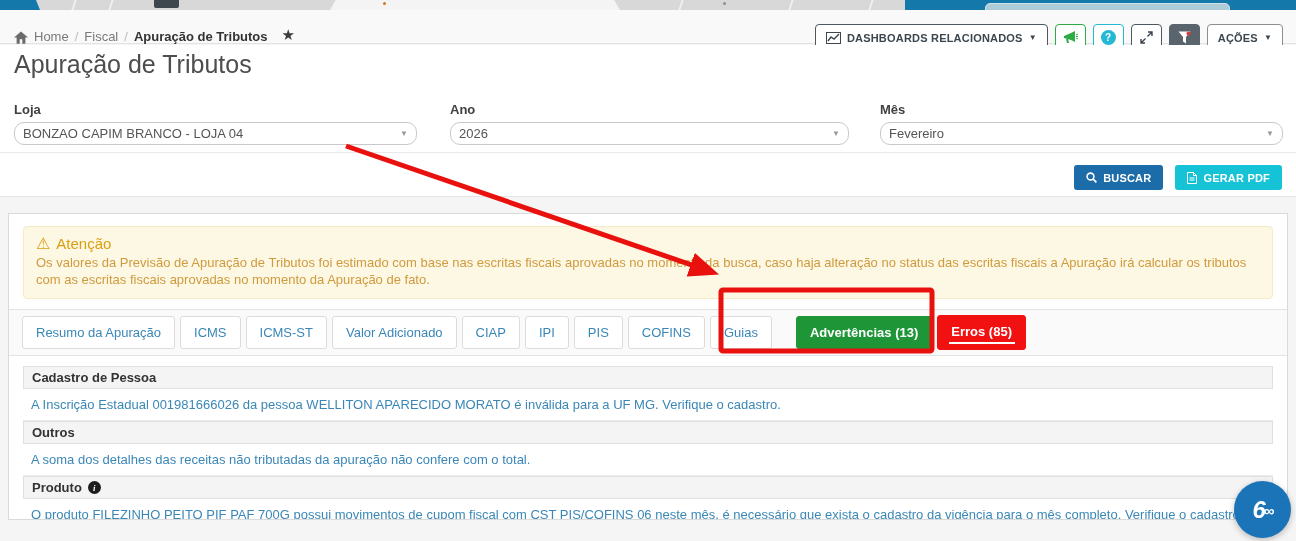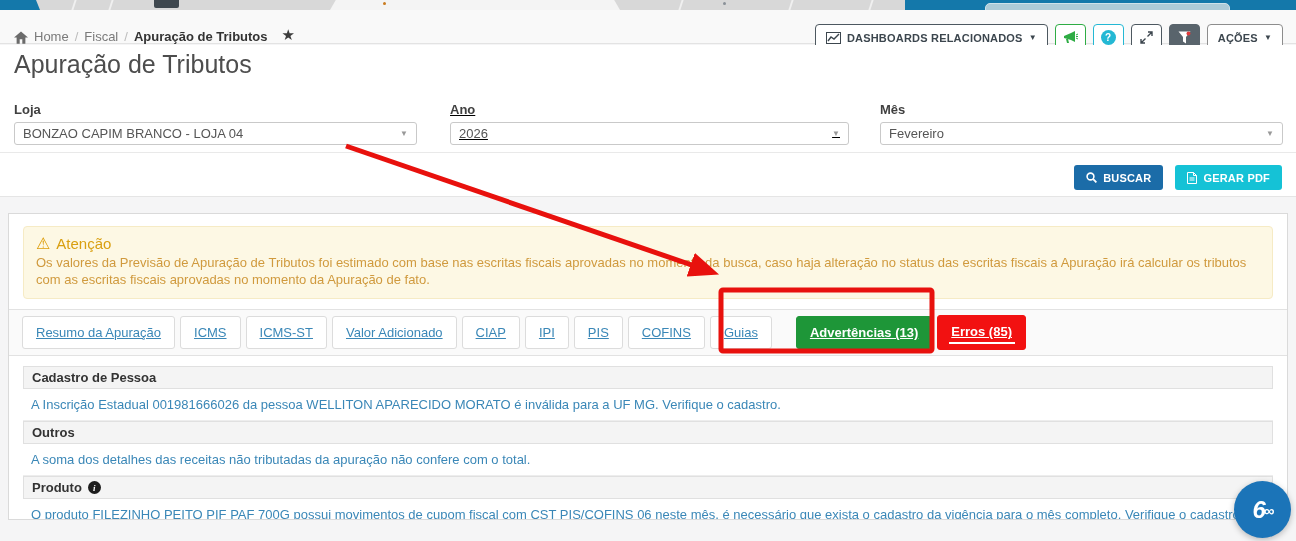--- a/index.html
+++ b/index.html
@@ -35,43 +35,43 @@
   .caret { font-size:8px; color:#3c464e; line-height:1; }
   .help-circle { width:15px; height:15px; border-radius:50%; background:#24b8d4; color:#fff; font-size:10px; font-weight:700;
                  display:flex; align-items:center; justify-content:center; }
 
   
   .white-top { position:absolute; left:0; top:45px; width:1296px; height:152px; background:#fff; border-bottom:1px solid #e5e5e5; }
   .page-title { position:absolute; left:14px; top:5px; font-size:25px; font-weight:400; color:#4d4d4d; }
 
   .field { position:absolute; top:57px; }
   .field label { display:block; font-size:13px; font-weight:700; color:#404040; margin-bottom:5px; }
-  .select { height:23px; background:#fff; border:1px solid #c9c9c9; border-radius:3px; display:flex; align-items:center;
+  .select { height:23px; background:#fff; border:1px solid #c9c9c9; border-radius:10px; display:flex; align-items:center;
             justify-content:space-between; padding:0 8px; font-size:13px; color:#555; cursor:pointer; }
   .select .sel-caret { font-size:8px; color:#999; }
   .f-loja { left:14px; width:403px; }
-  .f-ano  { left:450px; width:399px;text-decoration:underline; }
+  .f-ano  { left:450px; width:399px; }
   .f-mes  { left:880px; width:403px; }
 
   .form-divider { position:absolute; left:0; top:107px; width:1296px; border-top:1px solid #e9e9e9; }
   .action-row { position:absolute; right:14px; top:120px; display:flex; gap:12px; }
   .btn-primary { height:25px; background:#1b6ca8; color:#fff; border:none; border-radius:3px; font-size:11px; font-weight:700;
                  display:inline-flex; align-items:center; gap:6px; padding:0 12px; letter-spacing:.2px; cursor:pointer; }
   .btn-cyan { background:#15c2d6; }
 
   
   .panel { position:absolute; left:8px; top:213px; width:1280px; height:307px; background:#fff; border:1px solid #dadada; overflow:hidden; }
 
   .alert { margin:12px 14px 10px 14px; background:#fdf8e4; border:1px solid #f6ebc5; border-radius:4px; padding:8px 12px 10px 12px; }
   .alert-title { display:flex; align-items:center; gap:6px; font-size:15px; color:#d99f10; margin-bottom:2px; }
   .warn-glyph { color:#dd9c07; font-size:16px; line-height:1; }
   .alert-text { font-size:13px; color:#d09a3e; line-height:17px; max-width:1235px; }
 
   .tabbar { background:#fafafa; border-top:1px solid #e2e2e2; border-bottom:1px solid #e2e2e2; padding:5px 13px; display:flex; gap:5px; align-items:center; }
-  .tab { background:#fff; border:1px solid #dcdcdc; border-radius:3px; color:#3a87b7; font-size:13px; padding:8px 13px; white-space:nowrap; cursor:pointer;text-decoration:underline; }
+  .tab { background:#fff; border:1px solid #dcdcdc; border-radius:3px; color:#3a87b7; font-size:13px; padding:8px 13px; white-space:nowrap; cursor:pointer; }
   .tab--success { background:#1e9638; border-color:#1e9638; color:#fff; font-weight:700; margin-left:19px; }
   .tab--danger { background:#f21111; border-color:#f21111; color:#fff; font-weight:700; position:relative; padding-bottom:10px; }
   .tab--danger .active-bar { position:absolute; left:12%; bottom:5px; width:76%; height:2px; background:#fff; }
 
   .sections { margin:10px 14px 0 14px; }
   .sec-header { background:#f4f4f4; border:1px solid #e0e0e0; height:23px; display:flex; align-items:center; gap:6px;
                 padding:0 8px; font-size:13px; font-weight:700; color:#333; }
   .info-ico { width:13px; height:13px; border-radius:50%; background:#1d1d1d; color:#fff; font-size:9px; font-weight:700;
               font-family:"Liberation Serif", serif; font-style:italic; display:inline-flex; align-items:center; justify-content:center; }
   .sec-msg { color:#3a87b7; font-size:13px; padding:8px 8px; border-bottom:1px solid #ededed; }

